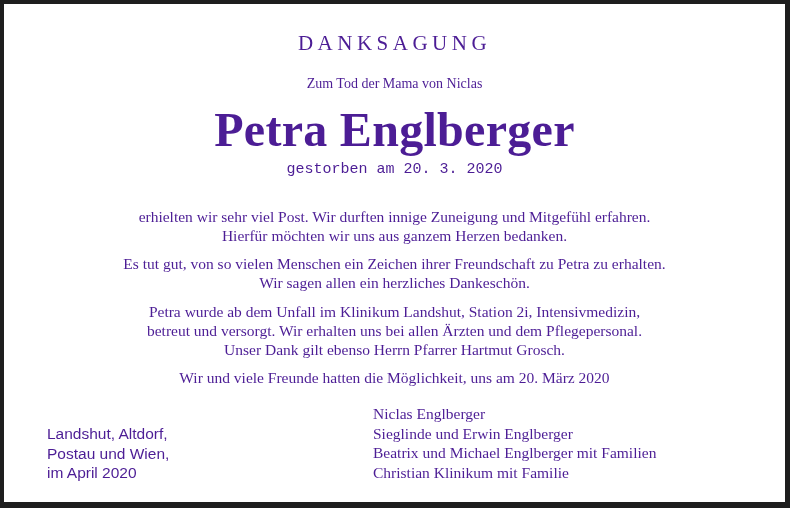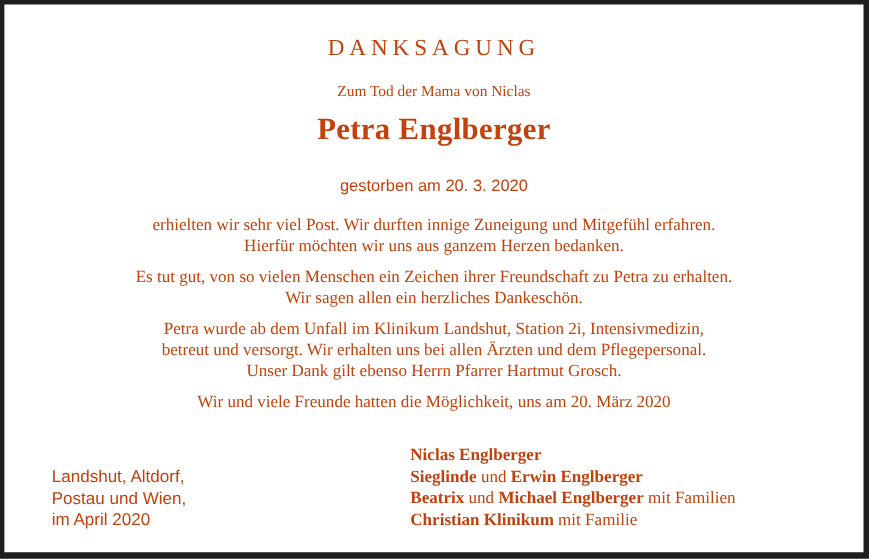--- a/index.html
+++ b/index.html
@@ -5,64 +5,65 @@
     html, body { margin: 0; padding: 0; background: #ffffff; }
     body { width: 790px; height: 508px; overflow: hidden; }
     .card {
       position: absolute; left: 0; top: 0;
       width: 790px; height: 508px;
       box-sizing: border-box;
       border-style: solid;
       border-color: #1e1e1e;
       border-width: 4px 5px 6px 4px;
       background: #ffffff;
-      color: #c2410c;
+      color: #4c1d95;
       font-family: "DejaVu Serif", "Liberation Serif", serif;
     }
     .abs { position: absolute; left: 0; width: 781px; text-align: center; white-space: nowrap; }
     .heading {
       top: 27px; font-size: 21px; letter-spacing: 4.5px;
       font-family: "Liberation Serif", "DejaVu Serif", serif;
       transform: scaleX(1.0);
     }
     .sub {
       top: 72px; font-size: 14px;
       font-family: "Liberation Serif", "DejaVu Serif", serif;
     }
     .name {
-      top: 98px; font-size: 28px; font-weight: bold;
+      top: 98px; font-size: 48px; font-weight: bold;
       font-family: "Liberation Serif", "DejaVu Serif", serif;
       letter-spacing: 0.3px;
     }
     .died {
       top: 157px; font-size: 15px;
-      font-family: Liberation Sans, sans-serif;
+      font-family: Liberation Mono, monospace;
     }
     .para {
       position: absolute; left: 0; width: 781px; text-align: center;
       font-size: 15.5px; line-height: 19px;
       font-family: "Liberation Serif", "DejaVu Serif", serif;
+      margin-top: 12px;
     }
     .para div { white-space: nowrap; }
     .p1 { top: 191px; }
     .p2 { top: 238px; }
     .p3 { top: 286px; }
     .p4 { top: 352px; }
     .place {
       position: absolute; left: 43px; top: 420px;
       font-size: 15.5px; line-height: 19.5px;
       font-family: Liberation Sans, sans-serif;
     }
     .signers {
       position: absolute; left: 369px; top: 400px;
       font-size: 15.5px; line-height: 19.5px;
       font-family: "Liberation Serif", "DejaVu Serif", serif;
       white-space: nowrap;
     }
-    .b { font-weight: bold; }
+    .b { font-weight: normal; }
   </style>
 </head>
 <body>
 
 <div class="card">
   <div class="abs heading">DANKSAGUNG</div>
   <div class="abs sub">Zum Tod der Mama von Niclas</div>
   <div class="abs name">Petra Englberger</div>
   <div class="abs died">gestorben am 20. 3. 2020</div>
 

